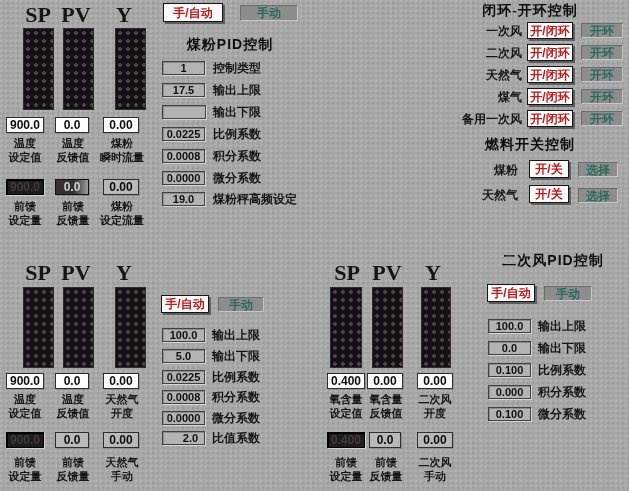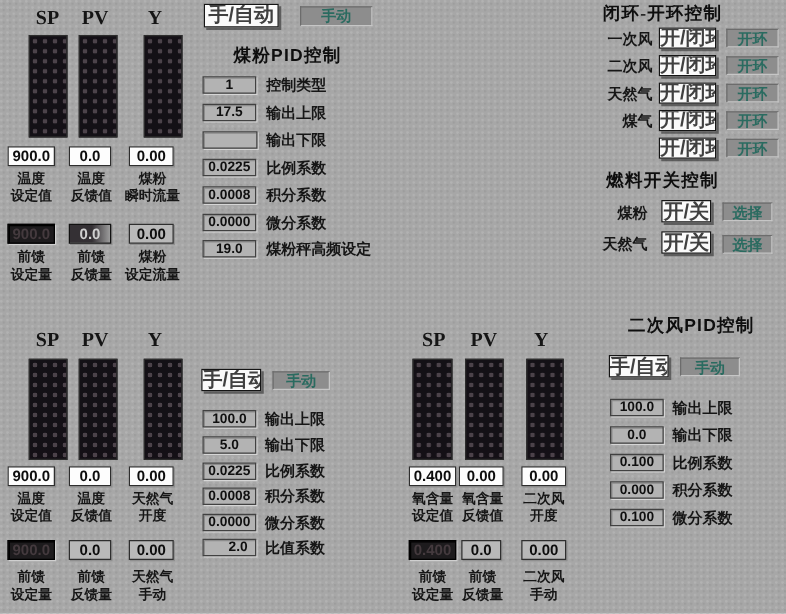--- a/index.html
+++ b/index.html
@@ -6,43 +6,43 @@
   body{font-family:"Liberation Sans",sans-serif;}
   #screen{
     position:relative;width:629px;height:491px;overflow:hidden;
     background-color:#a7a7a7;
     background-image:
       radial-gradient(circle at 1px 1px, #b2b2b2 0.8px, transparent 1.2px),
       radial-gradient(circle at 3px 3px, #9d9d9d 0.8px, transparent 1.2px);
     background-size:5px 5px;
   }
   .abs{position:absolute;box-sizing:border-box;}
-  .hdr{font-family:"Liberation Serif",serif;font-weight:bold;font-size:16px;color:#151515;text-align:center;line-height:24px;}
+  .hdr{font-family:"Liberation Serif",serif;font-weight:bold;font-size:22px;color:#151515;text-align:center;line-height:24px;}
   .bar{
     background-color:#141016;
     background-image:radial-gradient(circle, #4c424a 1.7px, rgba(0,0,0,0) 2.1px);
     background-size:8px 8px;
     border:1px solid #2c2c2c;
   }
   .val{
     background:#fdfdfd;border:1px solid #2e2e2e;color:#0d0d0d;
     font-weight:bold;font-size:12px;text-align:center;line-height:14px;white-space:nowrap;overflow:hidden;
     box-shadow:1px 1px 0 #8f8f8f;
   }
   .val.graybox{background:#b9b9b9;}
   .val.dim{background:#1d1b1d;color:#443a3e;border-color:#000;box-shadow:inset 1px 1px 0 #000,1px 1px 0 #cfcfcf;}
   .val.half{background:linear-gradient(90deg,#343034 0%,#343034 55%,#9c9c9c 100%);color:#cfcfcf;border-color:#111;}
   .param{
     background:#b3b3b3;border:1px solid #414141;color:#101010;
     box-shadow:inset 1px 1px 0 #8c8c8c, 1px 1px 0 #d6d6d6;
     font-weight:bold;font-size:11px;text-align:center;line-height:12px;white-space:nowrap;overflow:hidden;
   }
   .btn{
-    background:#fafafa;border:1px solid #151515;color:#404040;cursor:pointer;
-    font-weight:bold;font-size:16px;text-align:center;white-space:nowrap;overflow:hidden;
+    background:#fafafa;border:1px solid #151515;color:#b91c1c;cursor:pointer;
+    font-weight:bold;font-size:12px;text-align:center;white-space:nowrap;overflow:hidden;
     box-shadow:2px 2px 0 rgba(45,45,45,.6);
   }
   .status{
     background:#8d8d8d;border:1px solid;border-color:#6c6c6c #c6c6c6 #c6c6c6 #6c6c6c;
     color:#2a6b60;font-weight:bold;font-size:12px;text-align:center;white-space:nowrap;overflow:hidden;
   }
   .lbl{font-weight:bold;font-size:11px;color:#161616;text-align:center;line-height:14px;white-space:nowrap;}
   .plabel{font-weight:bold;font-size:12px;color:#161616;text-align:left;line-height:14px;white-space:nowrap;}
   .rlabel{font-weight:bold;font-size:12px;color:#161616;text-align:right;line-height:15px;white-space:nowrap;}
   .title{font-weight:bold;font-size:14px;color:#0e0e0e;text-align:center;letter-spacing:1px;white-space:nowrap;}
@@ -135,20 +135,21 @@
     <div class="abs status" style="left:151px;top:45px;width:42px;height:15px;line-height:14px;">开环</div>
 
     <div class="abs rlabel" style="left:8px;top:68px;width:84px;">天然气</div>
     <div class="abs btn" style="left:97px;top:66px;width:46px;height:17px;line-height:16px;">开/闭环</div>
     <div class="abs status" style="left:151px;top:67px;width:42px;height:15px;line-height:14px;">开环</div>
 
     <div class="abs rlabel" style="left:8px;top:90px;width:84px;">煤气</div>
     <div class="abs btn" style="left:97px;top:88px;width:46px;height:17px;line-height:16px;">开/闭环</div>
     <div class="abs status" style="left:151px;top:89px;width:42px;height:15px;line-height:14px;">开环</div>
 
+    <div class="abs rlabel" style="left:8px;top:112px;width:84px;">备用一次风</div>
     <div class="abs btn" style="left:97px;top:110px;width:46px;height:17px;line-height:16px;">开/闭环</div>
     <div class="abs status" style="left:151px;top:111px;width:42px;height:15px;line-height:14px;">开环</div>
 
     <div class="abs title" style="left:25px;top:136px;width:150px;">燃料开关控制</div>
 
     <div class="abs rlabel" style="left:20px;top:163px;width:68px;">煤粉</div>
     <div class="abs btn" style="left:99px;top:160px;width:40px;height:18px;line-height:17px;">开/关</div>
     <div class="abs status" style="left:148px;top:162px;width:40px;height:15px;line-height:14px;">选择</div>
 
     <div class="abs rlabel" style="left:20px;top:188px;width:68px;">天然气</div>

